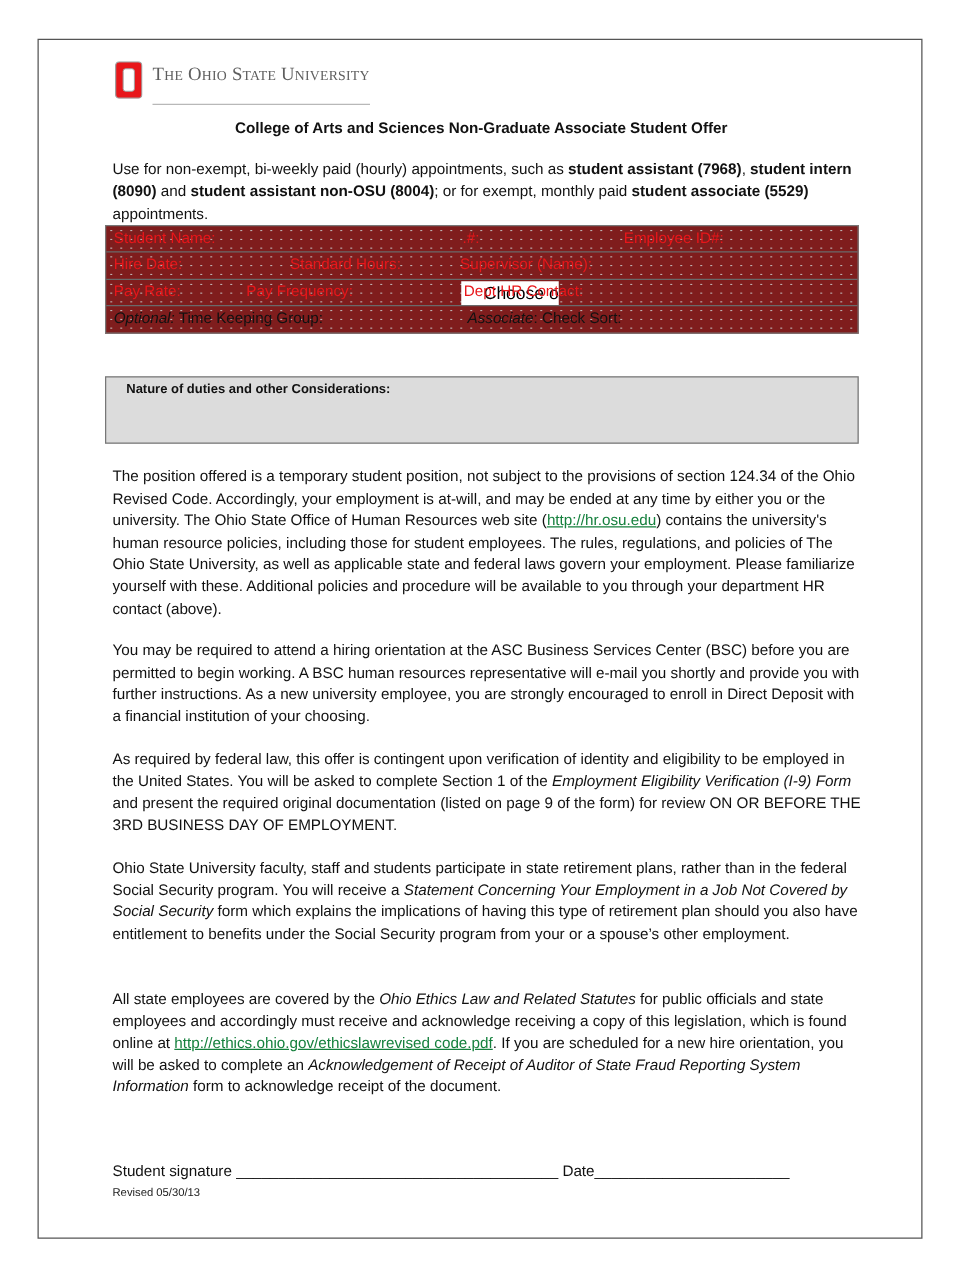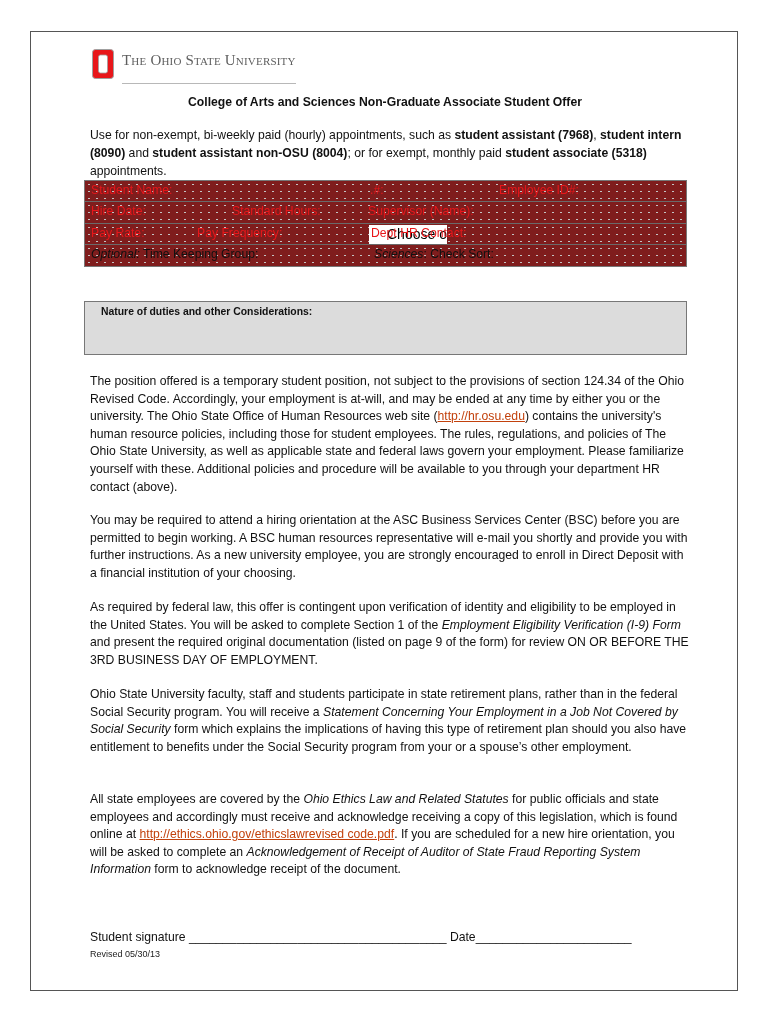--- a/index.html
+++ b/index.html
@@ -22,60 +22,60 @@
   .red { color: #e8161a; }
   .dots { background-image: radial-gradient(circle, #c4c4c4 0.6px, transparent 0.7px);
           background-size: 8px 7px; }
   .choose { position: absolute; left: 284px; top: 1px; width: 78px; height: 19px; background: #fff;
             font-size: 14px; line-height: 19px; padding-left: 18px; overflow: hidden; white-space: nowrap; color: #000;
             box-sizing: border-box; }
   .duties { position: absolute; left: 84px; top: 301px; width: 603px; height: 54px; border: 1px solid #777;
             background: #dcdcdc; box-sizing: border-box; font-size: 10.4px; font-weight: bold; }
   .duties .lbl { position: absolute; left: 6px; top: 4px; padding-left: 10px; }
   .para { position: absolute; left: 90px; width: 600px; font-size: 12.2px; line-height: 17.6px; }
-  .para a { color: #c2410c; text-decoration: underline; }
+  .para a { color: #15803d; text-decoration: underline; }
   .sig { position: absolute; left: 90px; top: 894px; font-size: 12.2px; white-space: nowrap; margin-top: 36px; }
   .revised { position: absolute; left: 90px; top: 949px; font-size: 9px; color: #222; }
   i, em { font-style: italic; }
 </style>
 </head>
 <body>
 
 <div class="page"></div>
 
 <svg class="logo" viewBox="0 0 22 30">
   <rect x="0.5" y="0.5" width="21" height="29" rx="3" fill="#e8161a" stroke="#a0a0a0" stroke-width="1"></rect>
   <rect x="6.5" y="6" width="9" height="18" rx="2" fill="#fff" stroke="#a0a0a0" stroke-width="0.8"></rect>
 </svg>
 <div class="logo-text">The Ohio State University</div>
 
 <div class="title">College of Arts and Sciences Non-Graduate Associate Student Offer</div>
 
-<div class="intro"><span>Use for non-exempt, bi-weekly paid (hourly) appointments, such as </span><b>student assistant (7968)</b><span>, </span><b>student intern (8090)</b><span> and </span><b>student assistant non-OSU (8004)</b><span>; or for exempt, monthly paid </span><b>student associate (5318)</b><span> appointments.</span></div>
+<div class="intro"><span>Use for non-exempt, bi-weekly paid (hourly) appointments, such as </span><b>student assistant (7968)</b><span>, </span><b>student intern (8090)</b><span> and </span><b>student assistant non-OSU (8004)</b><span>; or for exempt, monthly paid </span><b>student associate (5529)</b><span> appointments.</span></div>
 
 <div class="form-grid">
   <div class="frow dots">
     <span class="f red" style="left:6px">Student Name:</span>
     <span class="f red" style="left:285px">.#:</span>
     <span class="f red" style="left:414px">Employee ID#:</span>
   </div>
   <div class="frow dots">
     <span class="f red" style="left:6px">Hire Date:</span>
     <span class="f red" style="left:147px">Standard Hours:</span>
     <span class="f red" style="left:283px">Supervisor (Name):</span>
   </div>
   <div class="frow dots">
     <span class="f red" style="left:6px">Pay Rate:</span>
     <span class="f red" style="left:112px">Pay Frequency:</span>
     <span class="choose">Choose one</span>
     <span class="f red" style="left:286px">Dept HR Contact:</span>
   </div>
   <div class="frow dots">
     <span class="f" style="left:6px"><i>Optional:</i><span> Time Keeping Group:</span></span>
-    <span class="f" style="left:289px"><i>Sciences</i><span>: Check Sort:</span></span>
+    <span class="f" style="left:289px"><i>Associate</i><span>: Check Sort:</span></span>
   </div>
 </div>
 
 <div class="duties dots">
   <span class="lbl">Nature of duties and other Considerations:</span>
 </div>
 
 <div class="para" style="top:373px"><span>The position offered is a temporary student position, not subject to the provisions of section 124.34 of the Ohio Revised Code.  Accordingly, your employment is at-will, and may be ended at any time by either you or the university. The Ohio State Office of Human Resources web site (</span><a>http://hr.osu.edu</a><span>) contains the university's human resource policies, including those for student employees. The rules, regulations, and policies of The Ohio State University, as well as applicable state and federal laws govern your employment. Please familiarize yourself with these. Additional policies and procedure will be available to you through your department HR contact (above).</span></div>
 
 <div class="para" style="top:512px"><span>You may be required to attend a hiring orientation at the ASC Business Services Center (BSC) before you are permitted to begin working. A BSC human resources representative will e-mail you shortly and provide you with further instructions. As a new university employee, you are strongly encouraged to enroll in Direct Deposit with a financial institution of your choosing.</span></div>

